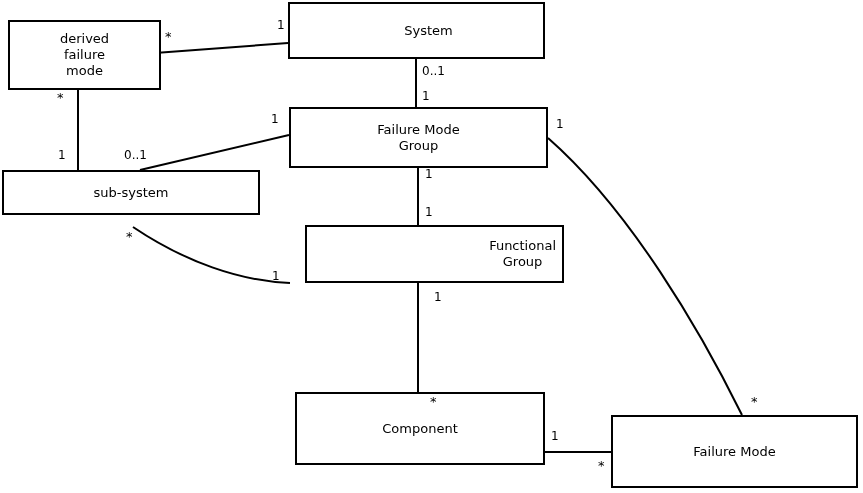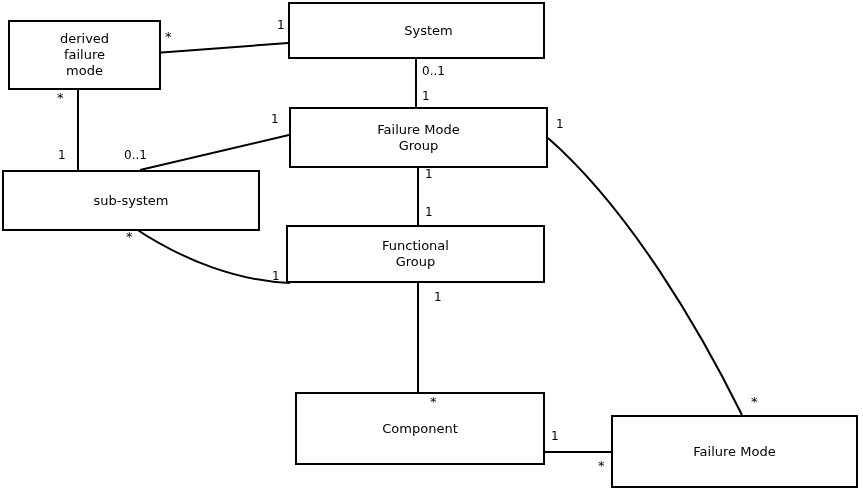--- a/index.html
+++ b/index.html
@@ -76,24 +76,24 @@
 failure
 mode</div>
       </div>
       <div class="uml-class" style="left: 288px; top: 2px; width: 257px; height: 57px; padding-left: 24px;">
         <div class="uml-class-name">System</div>
       </div>
       <div class="uml-class" style="left: 289px; top: 107px; width: 259px; height: 61px;">
         <div class="uml-class-name">Failure Mode
 Group</div>
       </div>
-      <div class="uml-class" style="left: 2px; top: 170px; width: 258px; height: 61px; text-align: right;">
+      <div class="uml-class" style="left: 2px; top: 170px; width: 258px; height: 45px; text-align: right;">
         <div class="uml-class-name">sub-system</div>
       </div>
-      <div class="uml-class" style="left: 286px; top: 225px; width: 259px; height: 58px;">
+      <div class="uml-class" style="left: 305px; top: 225px; width: 259px; height: 58px; justify-content: flex-end;">
         <div class="uml-class-name">Functional
 Group</div>
       </div>
       <div class="uml-class" style="left: 295px; top: 392px; width: 250px; height: 73px;">
         <div class="uml-class-name">Component</div>
       </div>
       <div class="uml-class" style="left: 611px; top: 415px; width: 247px; height: 73px;">
         <div class="uml-class-name">Failure Mode</div>
       </div>
     </div>

